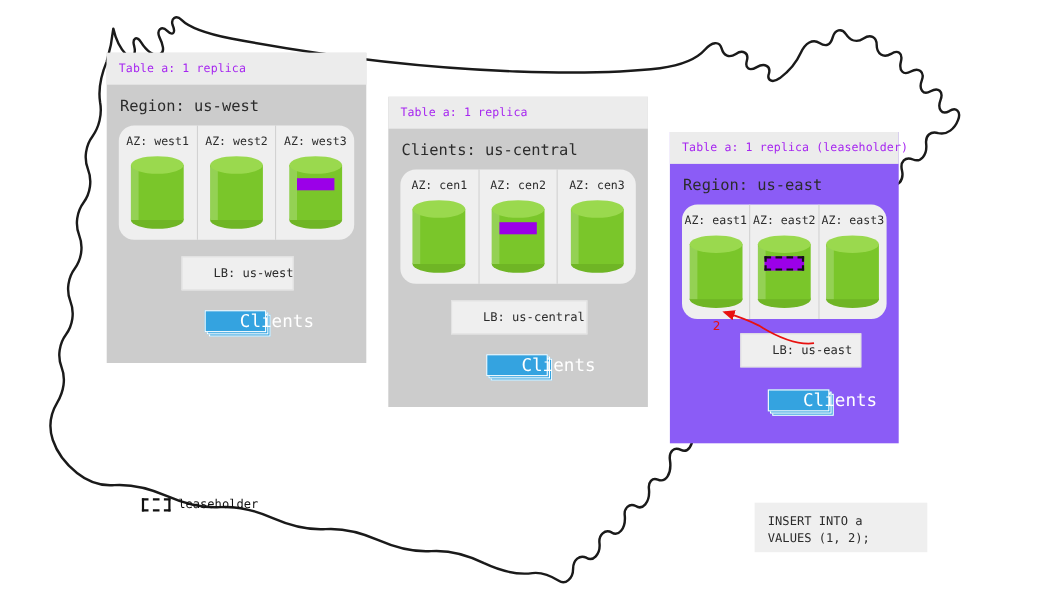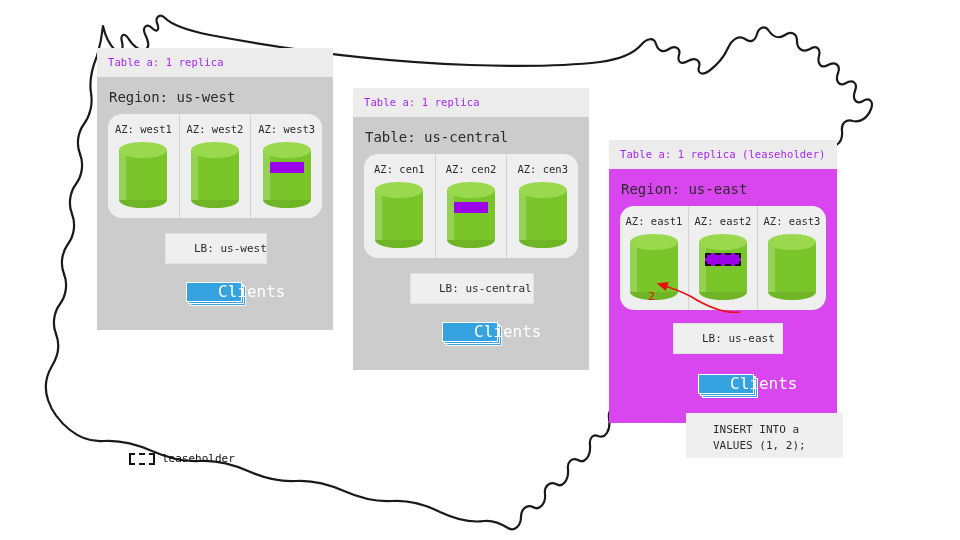--- a/index.html
+++ b/index.html
@@ -129,23 +129,24 @@
     padding-left:32px;
   }
 
   
   .sqlbox{
     position:absolute;
     background:#efefef;
     color:#2b2b2b;
     font-size:11px;
     line-height:16px;
-    padding:9px 27px;
+    padding:9px 12px;
     white-space:pre;
     box-sizing:border-box;
+    margin-top:44px;
   }
 
   
   .legend{
     position:absolute;
     display:flex;align-items:center;gap:7px;
     font-size:11px;color:#111111;
   }
   .legend .swatch{
     width:26px;height:12px;
@@ -273,21 +274,21 @@
     <div class="clients" style="left:89px;top:234px;">
       <div class="card c3" style="background: rgb(52, 163, 224);"></div>
       <div class="card c2" style="background: rgb(52, 163, 224);"></div>
       <div class="card c1" style="background: rgb(52, 163, 224);"></div>
       <div class="lbl">Clients</div>
     </div>
   </div>
 
   <div class="region" id="region-us-central" style="left: 353px; top: 88px; width: 236px; height: 282px; background: rgb(204, 204, 204);">
     <div class="region-head" style="background: rgb(236, 236, 236); color: rgb(166, 38, 240);">Table a: 1 replica</div>
-    <div class="region-title">Table: us-central</div>
+    <div class="region-title">Clients: us-central</div>
     <div class="az-row">
       <div class="az">
         <span class="az-label">AZ: cen1</span>
         <div class="cyl">
           <div class="bot"></div>
           <div class="body" style="background: rgb(122, 198, 42);"></div>
           <div class="sheen"></div>
           <div class="top" style="background: rgb(154, 217, 78);"></div>
         </div>
       </div>
@@ -313,21 +314,21 @@
     </div>
     <div class="lb" style="left:57px;top:185px;width:124px;">LB: us-central</div>
     <div class="clients" style="left:89px;top:234px;">
       <div class="card c3" style="background: rgb(52, 163, 224);"></div>
       <div class="card c2" style="background: rgb(52, 163, 224);"></div>
       <div class="card c1" style="background: rgb(52, 163, 224);"></div>
       <div class="lbl">Clients</div>
     </div>
   </div>
 
-  <div class="region" id="region-us-east" style="left: 609px; top: 140px; width: 228px; height: 283px; background: #d946ef;">
+  <div class="region" id="region-us-east" style="left: 609px; top: 120px; width: 208px; height: 283px; background: #8b5cf6;">
     <div class="region-head" style="background: rgb(236, 236, 236); color: rgb(166, 38, 240);">Table a: 1 replica (leaseholder)</div>
     <div class="region-title">Region: us-east</div>
     <div class="az-row">
       <div class="az">
         <span class="az-label">AZ: east1</span>
         <div class="cyl">
           <div class="bot"></div>
           <div class="body" style="background: rgb(122, 198, 42);"></div>
           <div class="sheen"></div>
           <div class="top" style="background: rgb(154, 217, 78);"></div>

